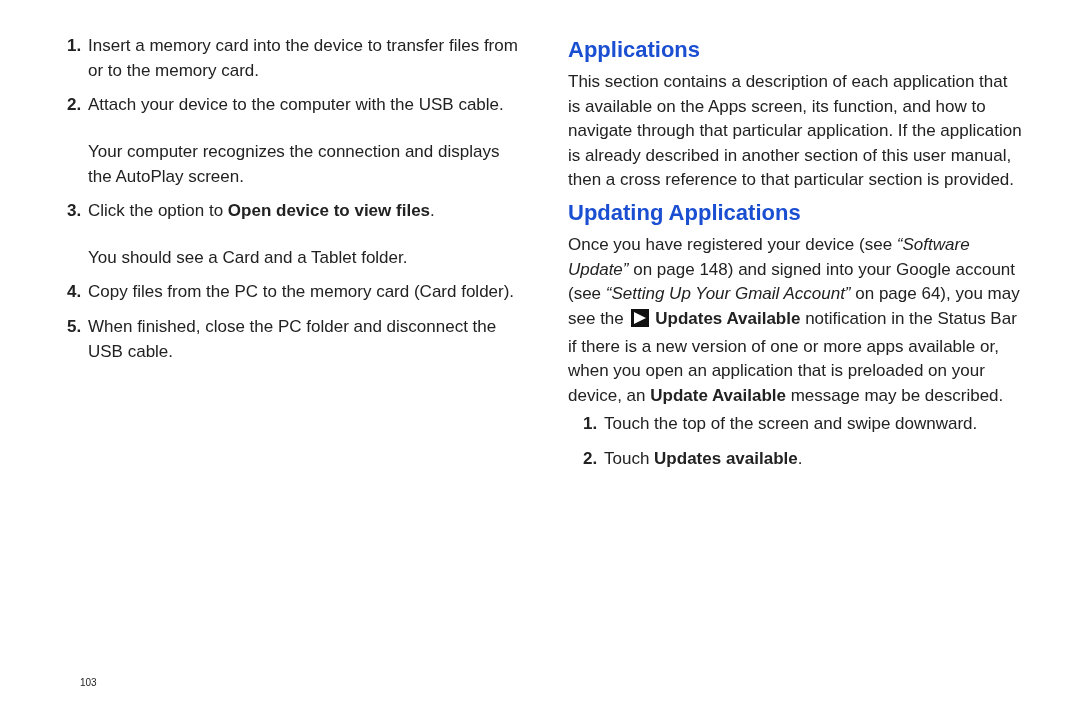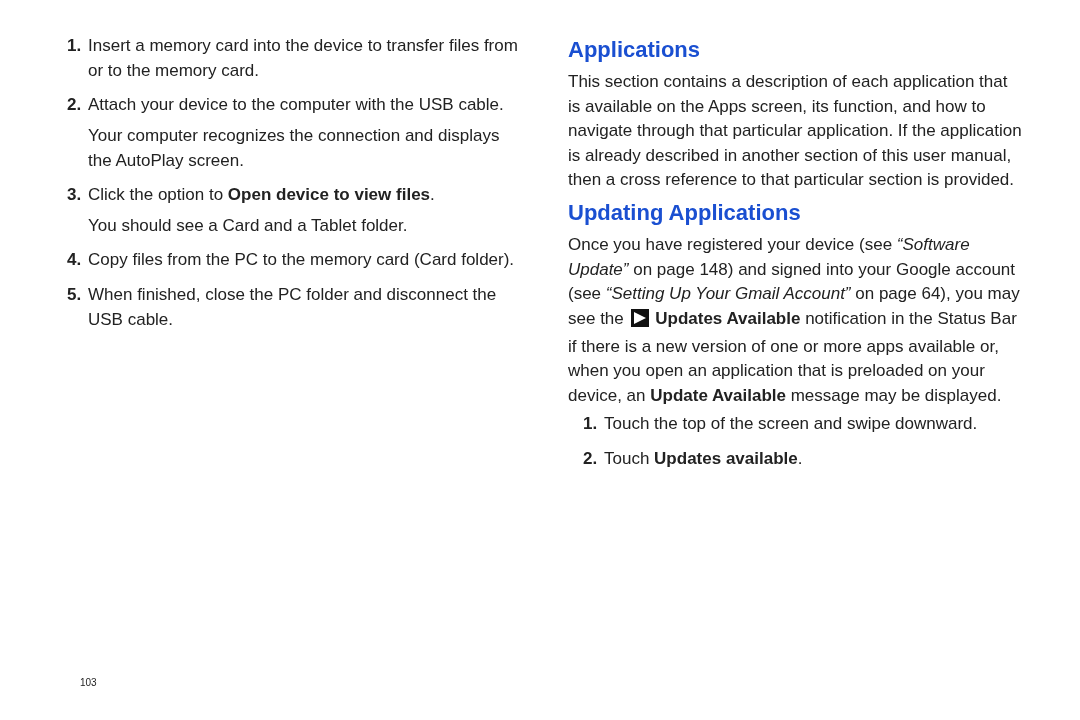--- a/index.html
+++ b/index.html
@@ -5,21 +5,21 @@
   html,body{margin:0;padding:0;width:1080px;height:720px;background:#fff;}
   body{font-family:Arial,Helvetica,sans-serif;color:#222;font-size:17px;line-height:1.45;}
   .page{display:flex;padding:34px 28px 0 40px;box-sizing:border-box;width:1064px;height:720px;position:relative;}
   .col{flex:1;min-width:0;}
   .col-left{padding-right:20px;}
   .col-right{padding-left:16px;}
   .h2{color:#1a4fd1;font-weight:800;font-size:22px;margin:0 0 4px 12px;letter-spacing:0px;}
   ol.steps{margin:0;padding-left:46px;}
   ol.steps>li{margin-bottom:10px;padding-left:2px;}
   ol.steps>li::marker{font-weight:700;}
-  .sub{display:block;margin-top:6px;}
+  .sub{display:block;margin-top:22px;}
   .para{margin:0 14px 4px 12px;}
   .lead{margin:4px 0 4px 12px;}
   .bold{font-weight:700;}
   .ital{font-style:italic;}
   .pagenum{position:absolute;bottom:30px;left:80px;font-size:10px;}
   .icon-inline{display:inline-block;vertical-align:-3px;margin:0 2px;}
 </style>
 </head>
 <body>
 
@@ -50,21 +50,21 @@
   <div class="col col-right">
     <div class="h2">Applications</div>
     <p class="para">This section contains a description of each application that is available on the Apps screen, its function, and how to navigate through that particular application. If the application is already described in another section of this user manual, then a cross reference to that particular section is provided.</p>
 
     <div class="h2" style="margin-top:4px;">Updating Applications</div>
     <p class="para">
       <span>Once you have registered your device (see </span><span class="ital">“Software Update”</span><span> on page 148) and signed into your Google account (see </span><span class="ital">“Setting Up Your Gmail Account”</span><span> on page 64), you may see the </span><span class="icon-inline"><svg width="18" height="18" viewBox="0 0 18 18">
             <rect x="0" y="0" width="18" height="18" fill="#111"></rect>
             <path d="M3 3 L3 15 L9 12 L9 6 Z" fill="#fff"></path>
             <path d="M9 6 L15 9 L9 12 Z" fill="#fff"></path>
-          </svg></span> <span class="bold">Updates Available</span><span> notification in the Status Bar if there is a new version of one or more apps available or, when you open an application that is preloaded on your device, an </span><span class="bold">Update Available</span><span> message may be displayed.</span>
+          </svg></span> <span class="bold">Updates Available</span><span> notification in the Status Bar if there is a new version of one or more apps available or, when you open an application that is preloaded on your device, an </span><span class="bold">Update Available</span><span> message may be described.</span>
     </p>
 
 
     <ol class="steps">
       <li>
         <span>Touch the top of the screen and swipe downward.</span>
       </li>
       <li>
         <span>Touch </span><span class="bold">Updates available</span><span>.</span>
       </li>

